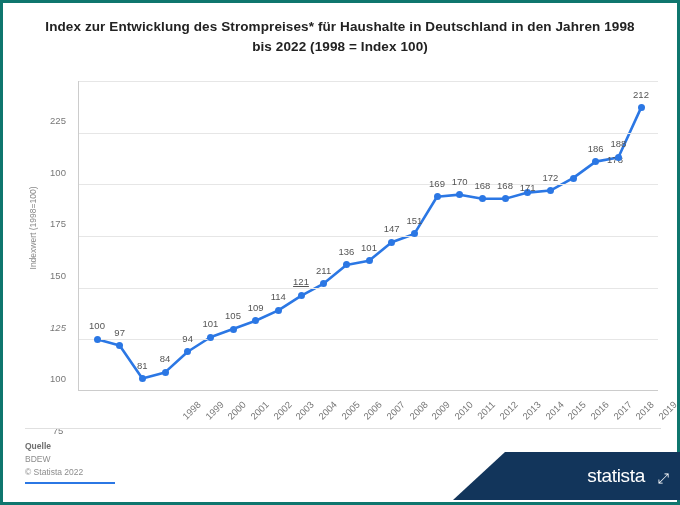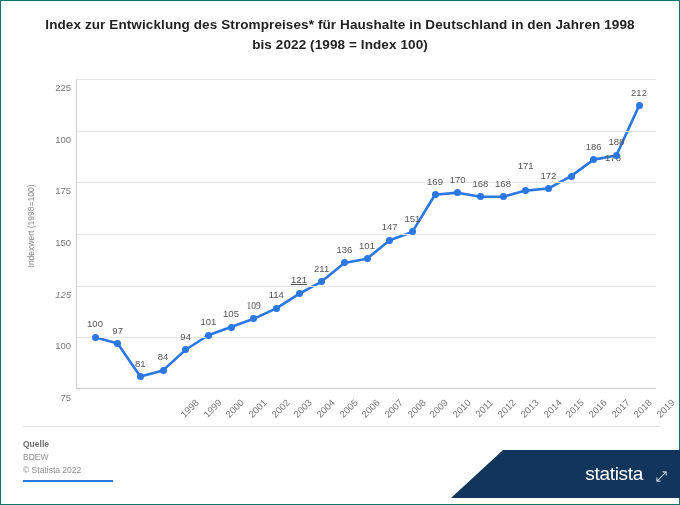--- a/index.html
+++ b/index.html
@@ -12,21 +12,21 @@
     background: #ffffff;
     font-family: "Liberation Sans", sans-serif;
     color: #333333;
     overflow: hidden;
   }
   .page {
     position: relative;
     width: 680px;
     height: 505px;
     box-sizing: border-box;
-    border: 1px solid #0f766e;
+    border: 3px solid #0f766e;
     background: #ffffff;
   }
   .title {
     margin: 14px 34px 0 34px;
     text-align: center;
     font-size: 13.5px;
     font-weight: bold;
     color: #222222;
     line-height: 1.45;
     letter-spacing: 0.1px;
@@ -53,24 +53,25 @@
     position: absolute;
     left: 0;
     right: 0;
     height: 1px;
     background: #e6e6e6;
   }
   .ytick-label {
     position: absolute;
     right: 0;
     width: 30px;
-    text-align: right;
+    text-align: center;
     font-size: 9.5px;
     color: #777777;
     transform: translateY(-50%);
+    margin-top: 31px;
   }
   .yaxis-labels {
     position: absolute;
     left: 36px;
     top: 8px;
     width: 34px;
     height: 310px;
   }
   .ylabel-title {
     position: absolute;
@@ -238,21 +239,21 @@
         <div class="value-label" style="left: 63.3333px; top: 289.6px;">81</div>
         <div class="point" style="left: 86px; top: 291.4px; background: rgb(43, 119, 228);"></div>
         <div class="value-label" style="left: 86px; top: 283.4px;">84</div>
         <div class="point" style="left: 108.667px; top: 270.733px; background: rgb(43, 119, 228);"></div>
         <div class="value-label" style="left: 108.667px; top: 262.733px;">94</div>
         <div class="point" style="left: 131.333px; top: 256.267px; background: rgb(43, 119, 228);"></div>
         <div class="value-label" style="left: 131.333px; top: 248.267px;">101</div>
         <div class="point" style="left: 154px; top: 248px; background: rgb(43, 119, 228);"></div>
         <div class="value-label" style="left: 154px; top: 240px;">105</div>
         <div class="point" style="left: 176.667px; top: 239.733px; background: rgb(43, 119, 228);"></div>
-        <div class="value-label" style="left: 176.667px; top: 231.733px; font-family: Liberation Serif, serif;">109</div>
+        <div class="value-label" style="left: 176.667px; top: 231.733px;">109</div>
         <div class="point" style="left: 199.333px; top: 229.4px; background: rgb(43, 119, 228);"></div>
         <div class="value-label" style="left: 199.333px; top: 221.4px;">114</div>
         <div class="point" style="left: 222px; top: 214.933px; background: rgb(43, 119, 228);"></div>
         <div class="value-label" style="left: 222px; top: 206px; text-decoration: underline;">121</div>
         <div class="point" style="left: 244.667px; top: 202.533px; background: rgb(43, 119, 228);"></div>
         <div class="value-label" style="left: 244.667px; top: 194.533px;">211</div>
         <div class="point" style="left: 267.333px; top: 183.933px; background: rgb(43, 119, 228);"></div>
         <div class="value-label" style="left: 267.333px; top: 175.933px;">136</div>
         <div class="point" style="left: 290px; top: 179.8px; background: rgb(43, 119, 228);"></div>
         <div class="value-label" style="left: 290px; top: 171.8px;">101</div>
@@ -262,21 +263,21 @@
         <div class="value-label" style="left: 335.333px; top: 144.933px;">151</div>
         <div class="point" style="left: 358px; top: 115.733px; background: rgb(43, 119, 228);"></div>
         <div class="value-label" style="left: 358px; top: 107.733px;">169</div>
         <div class="point" style="left: 380.667px; top: 113.667px; background: rgb(43, 119, 228);"></div>
         <div class="value-label" style="left: 380.667px; top: 105.667px;">170</div>
         <div class="point" style="left: 403.333px; top: 117.8px; background: rgb(43, 119, 228);"></div>
         <div class="value-label" style="left: 403.333px; top: 109.8px;">168</div>
         <div class="point" style="left: 426px; top: 117.8px; background: rgb(43, 119, 228);"></div>
         <div class="value-label" style="left: 426px; top: 109.8px;">168</div>
         <div class="point" style="left: 448.667px; top: 111.6px; background: rgb(43, 119, 228);"></div>
-        <div class="value-label" style="left: 448.667px; top: 92px;">171</div>
+        <div class="value-label" style="left: 448.667px; top: 112px;">171</div>
         <div class="point" style="left: 471.333px; top: 109.533px; background: rgb(43, 119, 228);"></div>
         <div class="value-label" style="left: 471.333px; top: 101.533px;">172</div>
         <div class="point" style="left: 494px; top: 97.1333px; background: rgb(43, 119, 228);"></div>
         <div class="value-label" style="left: 494px; top: 84px; margin-left: 42px;">178</div>
         <div class="point" style="left: 516.667px; top: 80.6px; background: rgb(43, 119, 228);"></div>
         <div class="value-label" style="left: 516.667px; top: 72.6px;">186</div>
         <div class="point" style="left: 539.333px; top: 76.4667px; background: rgb(43, 119, 228);"></div>
         <div class="value-label" style="left: 539.333px; top: 68.4667px;">188</div>
         <div class="point" style="left: 562px; top: 26.8667px; background: rgb(43, 119, 228);"></div>
         <div class="value-label" style="left: 562px; top: 18.8667px;">212</div>

